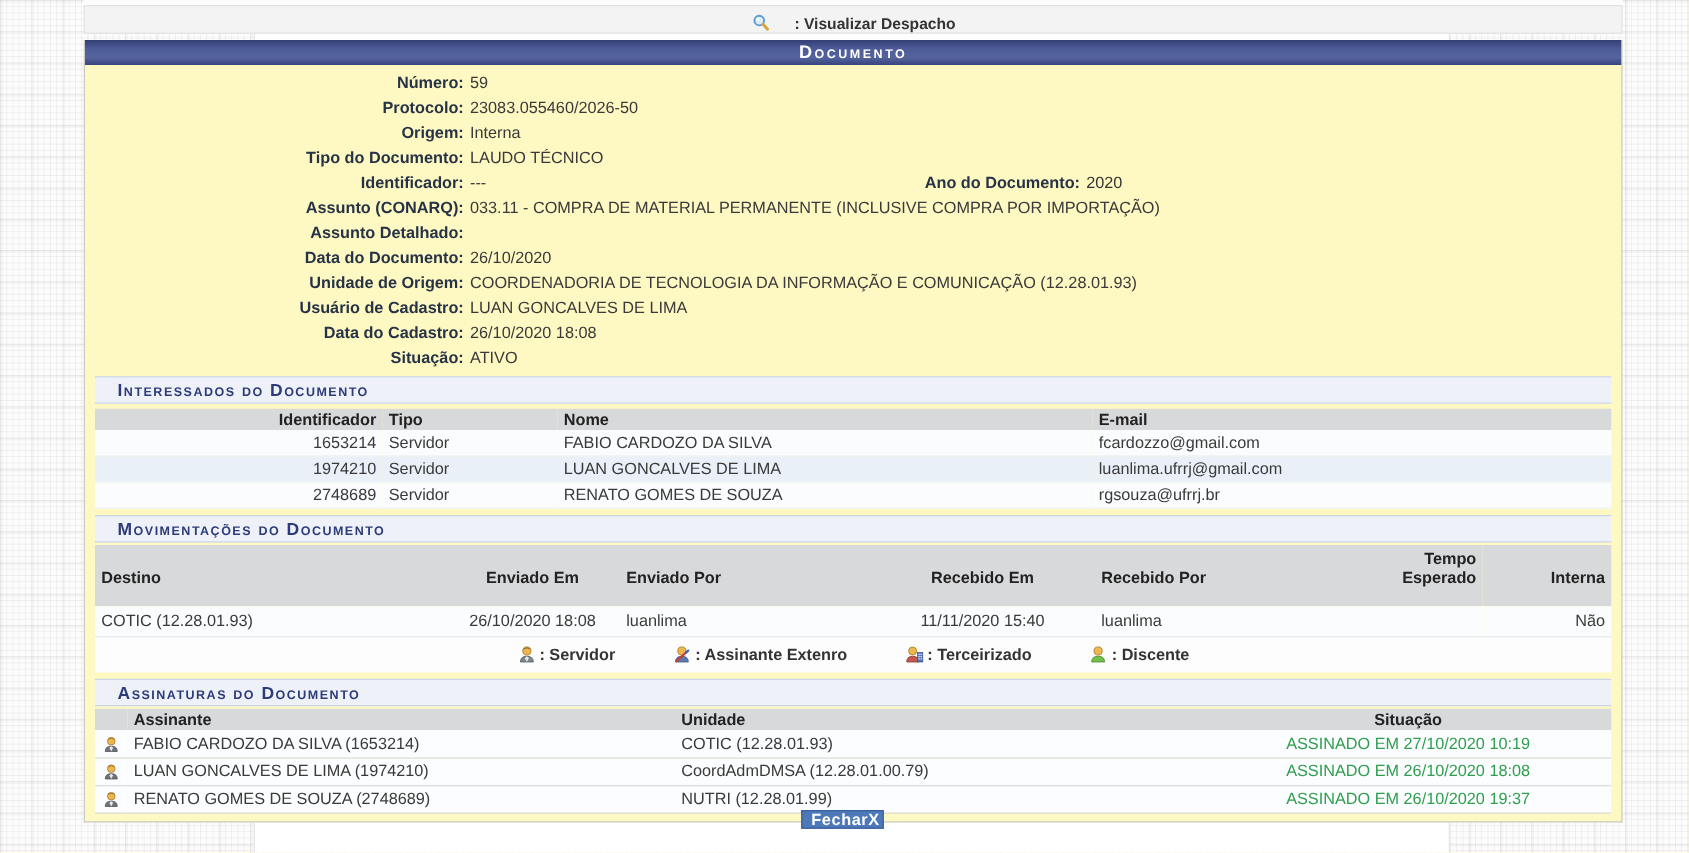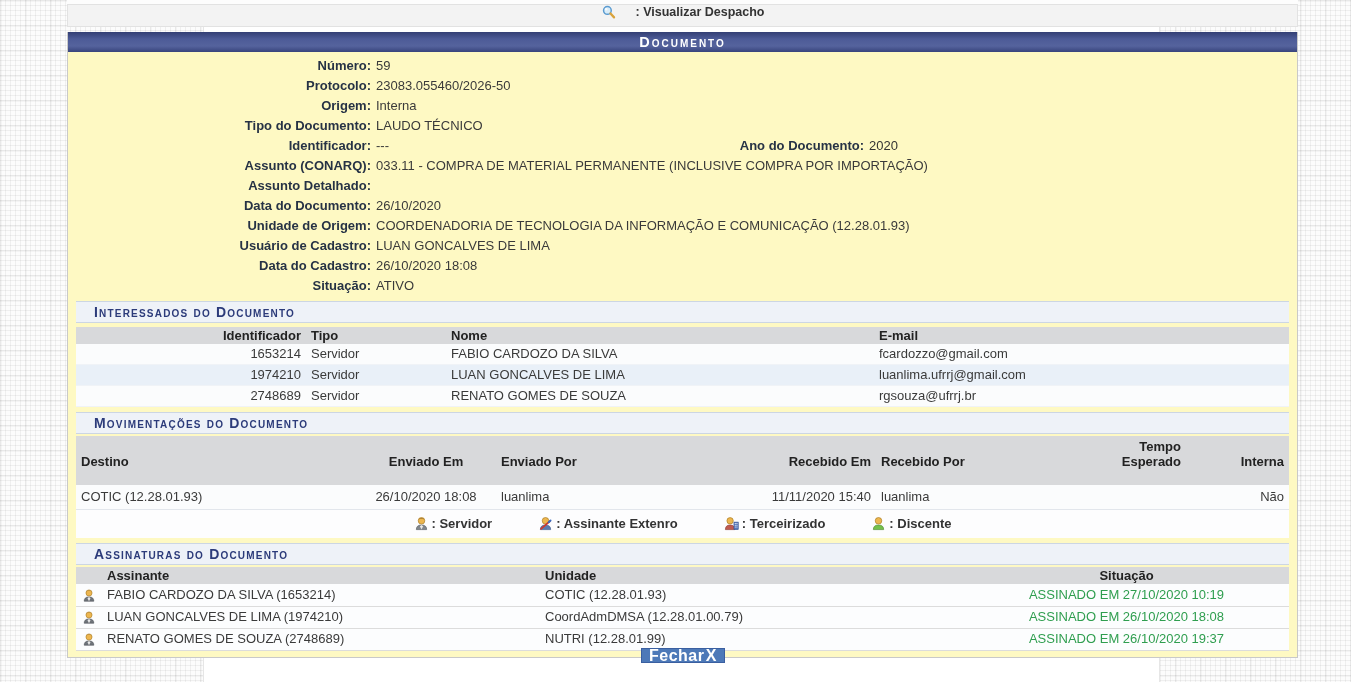--- a/index.html
+++ b/index.html
@@ -16,21 +16,21 @@
     position:relative; overflow:hidden;
   }
   .content-column{
     position:absolute; left:203px; top:0; width:957px; height:682px;
     background:#ffffff; border-left:1px solid #e6e6e6; border-right:1px solid #e6e6e6;
   }
   .popup{ position:absolute; left:67px; top:0; width:1231px; }
   .popup-topstrip{ height:4px; background:#fdfdfd; }
   .popup-topbar{
     height:23px; background:#f3f3f3; border:1px solid #e2e2e2;
-    display:flex; align-items:flex-start; justify-content:center; gap:19px;
+    display:flex; align-items:flex-end; justify-content:center; gap:19px;
     font-size:12.5px; font-weight:bold; color:#333;
   }
   .popup-gap{ height:5px; }
   .panel{ background:#fef9c3; border:1px solid #c9c9c9; border-top:none; }
   .blue-bar{
     height:20px; line-height:20px; text-align:center;
     background:linear-gradient(180deg,#333f74 0%,#4d5b97 35%,#55639d 70%,#38447c 100%);
     color:#ffffff; font-weight:bold; font-size:14.5px;
     font-variant:small-caps; letter-spacing:2px;
   }
@@ -61,21 +61,21 @@
   table.int{ margin-top:4px; }
   table.int .c-ident{ width:230px; text-align:right; }
   table.int .c-tipo { width:140px; }
   table.int .c-nome { width:428px; }
   table.int tbody tr td{ border-bottom:1px solid #f0f3f7; }
 
   table.mov th{ vertical-align:bottom; }
   table.mov .c-dest{ width:280px; }
   table.mov .c-envem{ width:140px; text-align:center; }
   table.mov .c-envpor{ width:200px; }
-  table.mov .c-recem{ width:180px; text-align:right; }
+  table.mov .c-recem{ width:180px; text-align:center; }
   table.mov .c-recpor{ width:200px; }
   table.mov .c-tempo{ width:110px; text-align:right; }
   table.mov .c-urg{ text-align:right; }
   table.mov tbody td{ background:#fbfcfd; border-bottom:1px solid #e2e6ec; line-height:22px;}
   table.mov thead th{ padding-top:3px; padding-bottom:16px; }
 
   .legend{
     display:flex; justify-content:center; align-items:center; gap:46px;
     padding:6px 0 7px 0; background:#fdfdfe;
   }
@@ -84,23 +84,23 @@
   table.ass .c-icon{ width:26px; text-align:center; padding:0 2px; }
   table.ass .c-assin{ width:438px; }
   table.ass .c-unid{ width:424px; }
   table.ass .c-sit{ text-align:center; }
   table.ass tbody td{ background:#fcfdfe; border-bottom:1px solid #dcdcdc; height:22px; }
   table.ass td.c-sit{ color:#2f9e4f; }
   table.ass thead th{ background:#d8d9db; }
   .pic{ display:inline-flex; vertical-align:middle; }
 
   .fechar-btn{
-    position:absolute; left:641px; top:648px; width:84px; height:15px;
+    position:absolute; left:641px; top:648px; width:66px; height:15px;
     background:#4d79b8; border:1px solid #3a5fa0; color:#fff;
-    font-family:"Liberation Sans",sans-serif; font-size:16px; font-weight:bold;
+    font-family:"Liberation Sans",sans-serif; font-size:13px; font-weight:bold;
     display:flex; align-items:center; justify-content:space-between;
     padding:0 7px; cursor:pointer; letter-spacing:0.5px;
   }
 </style>
 </head>
 <body>
 
 <div class="content-column"></div>
 
 <div class="popup">

